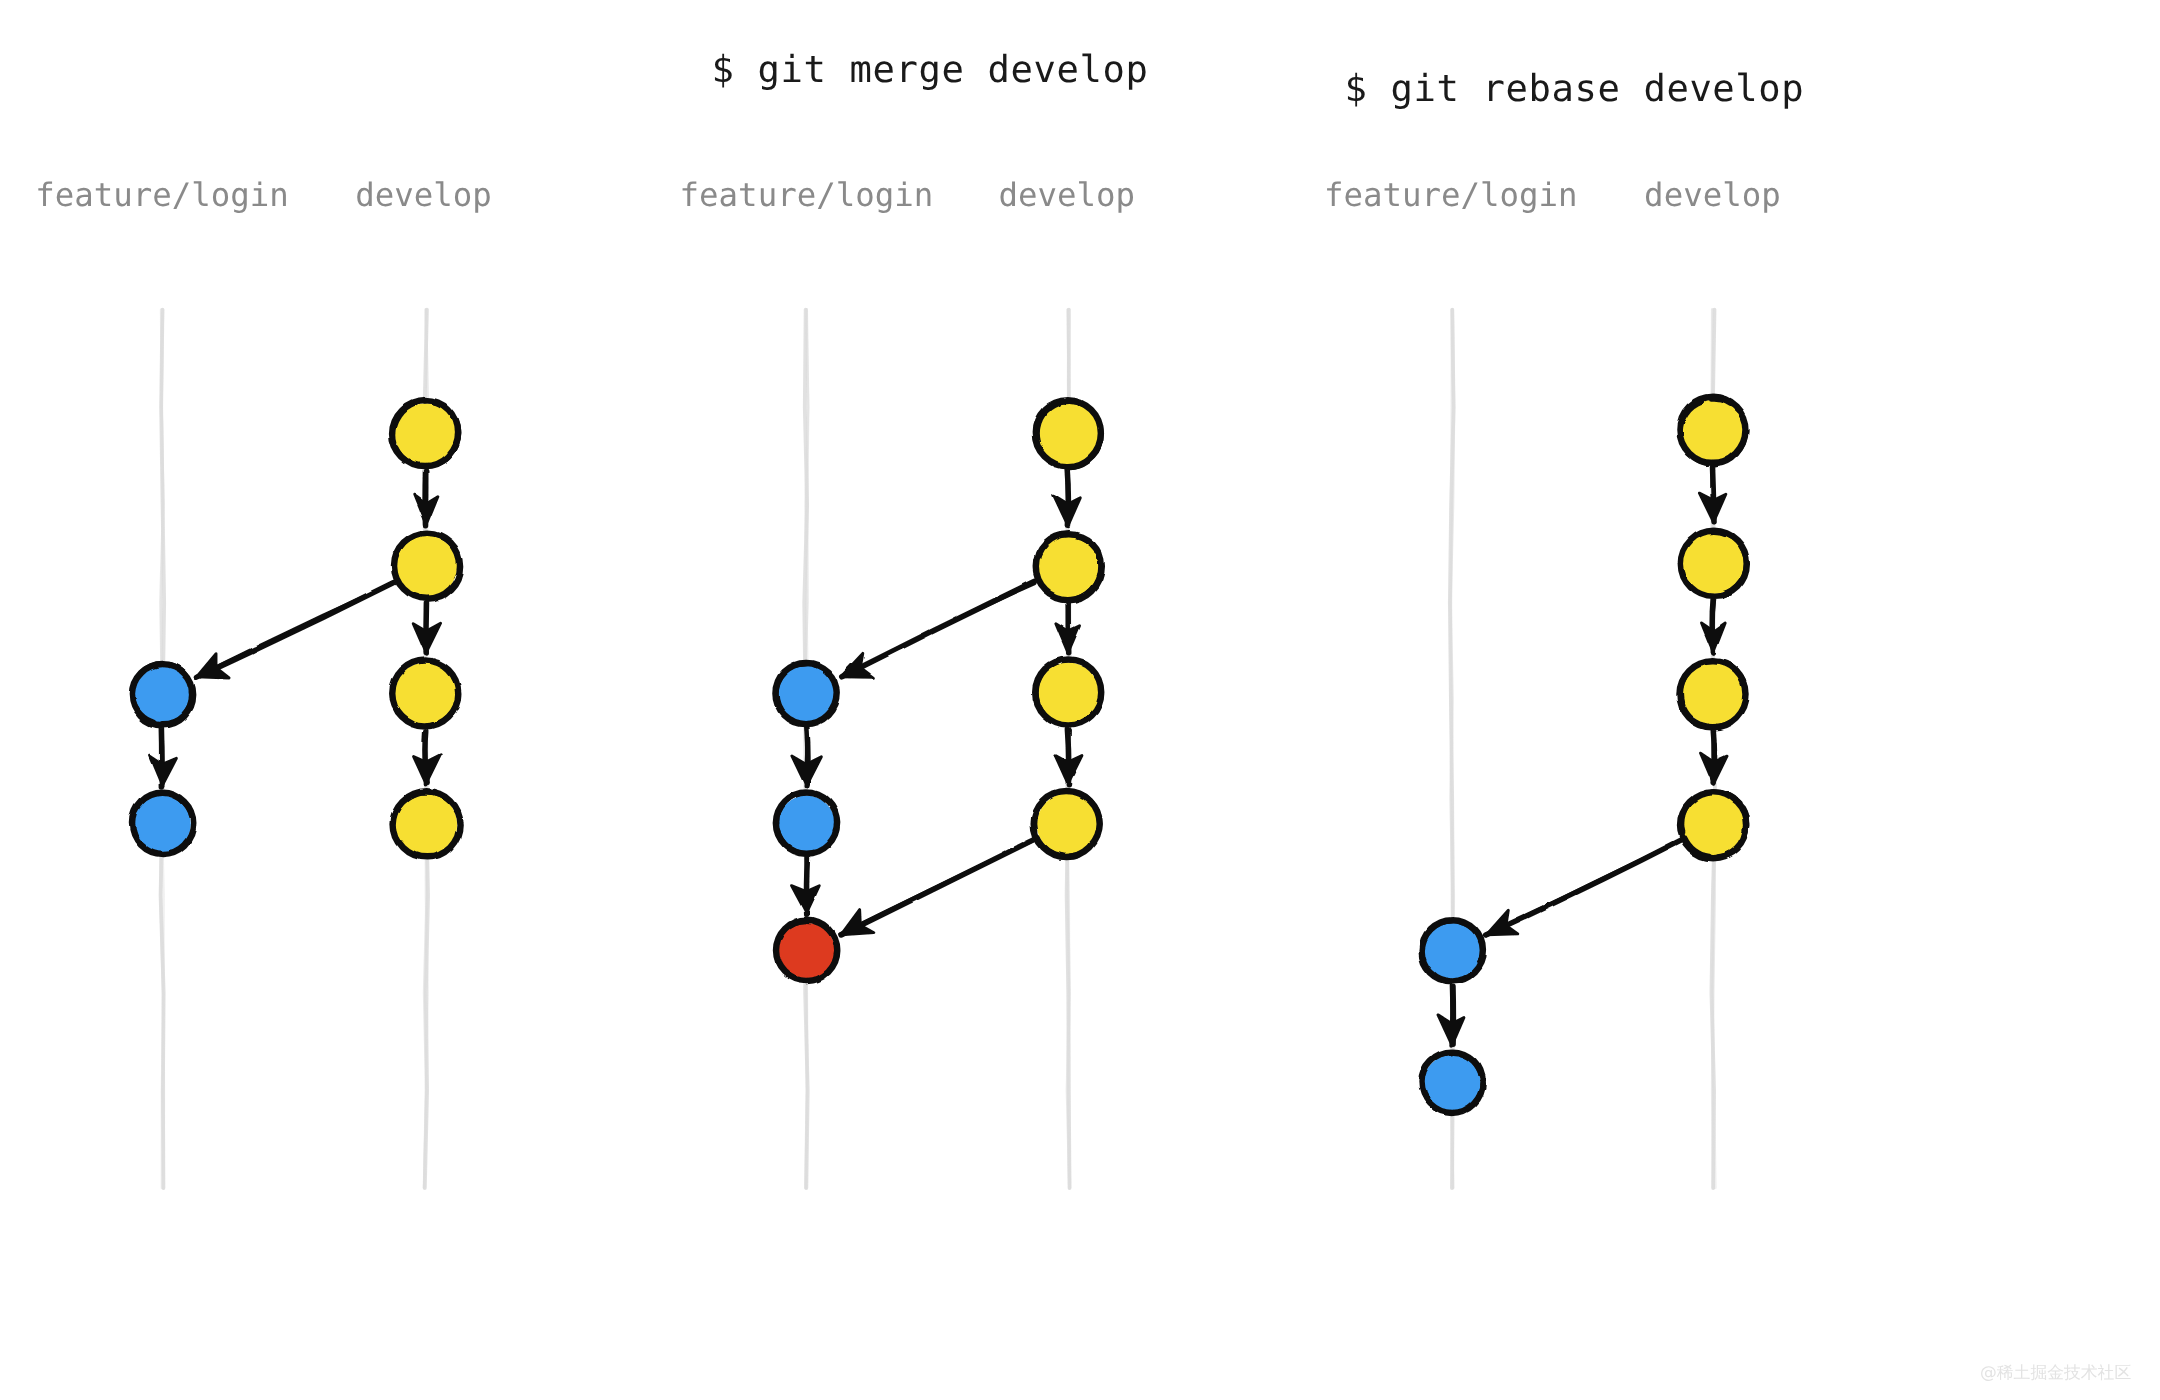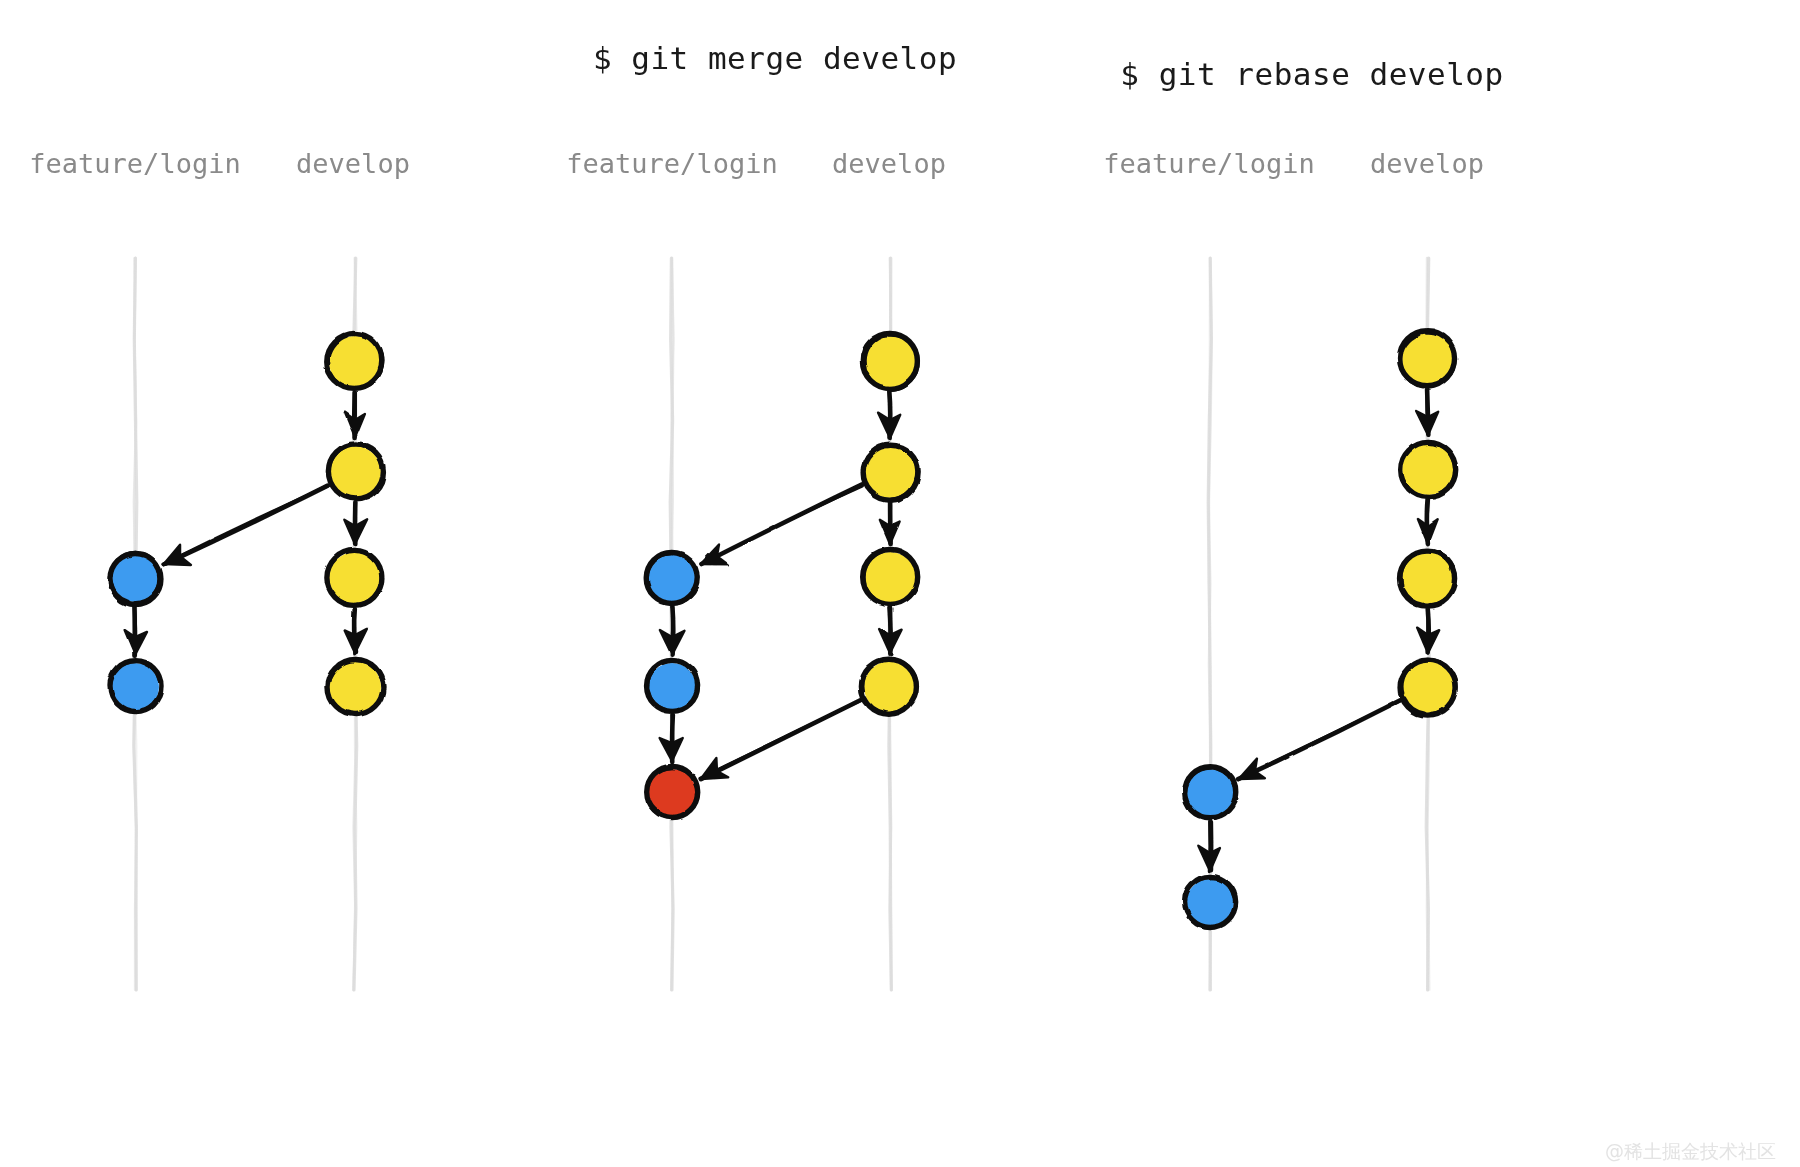--- a/index.html
+++ b/index.html
@@ -35,23 +35,23 @@
     position: absolute;
     font-family: "DejaVu Sans Mono", "Liberation Mono", monospace;
     font-size: 27px;
     color: #8a8a8a;
     white-space: nowrap;
     transform: translateX(-50%);
   }
   .watermark {
     position: absolute;
     right: 24px;
-    bottom: 2px;
+    bottom: 14px;
     font-family: "DejaVu Sans", "Liberation Sans", sans-serif;
-    font-size: 19px;
+    font-size: 14px;
     color: #e3e3e3;
     white-space: nowrap;
   }
   svg.layer {
     position: absolute;
     left: 0; top: 0;
     width: 1800px;
     height: 1167px;
     pointer-events: none;
   }

